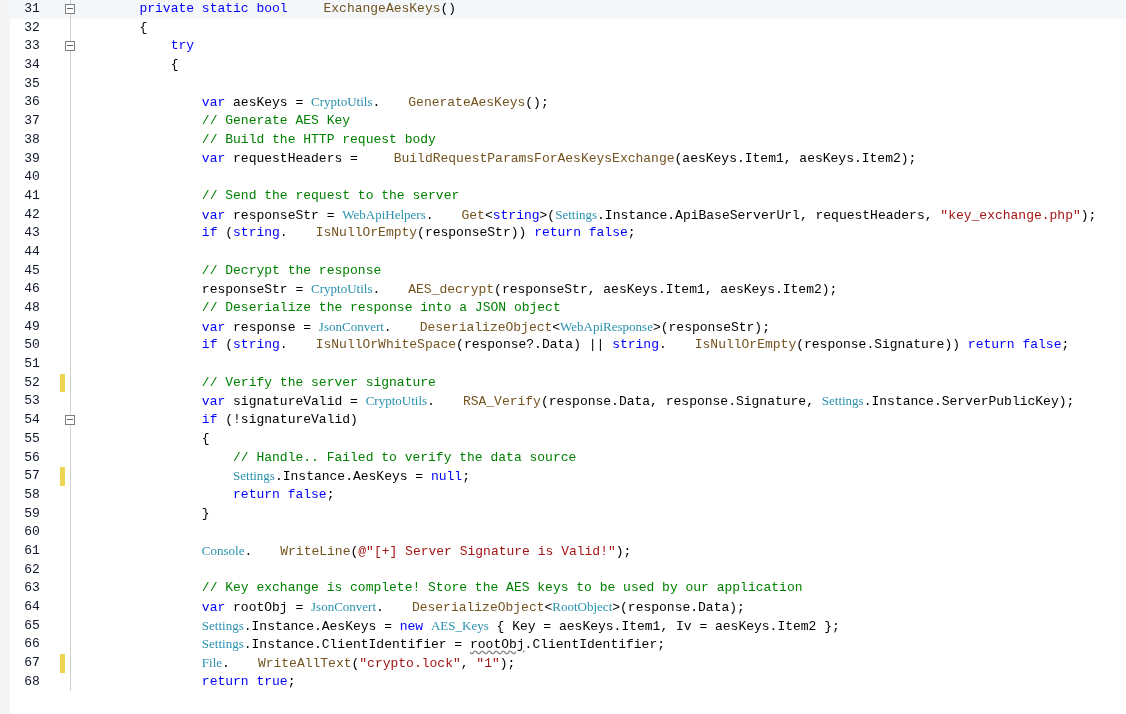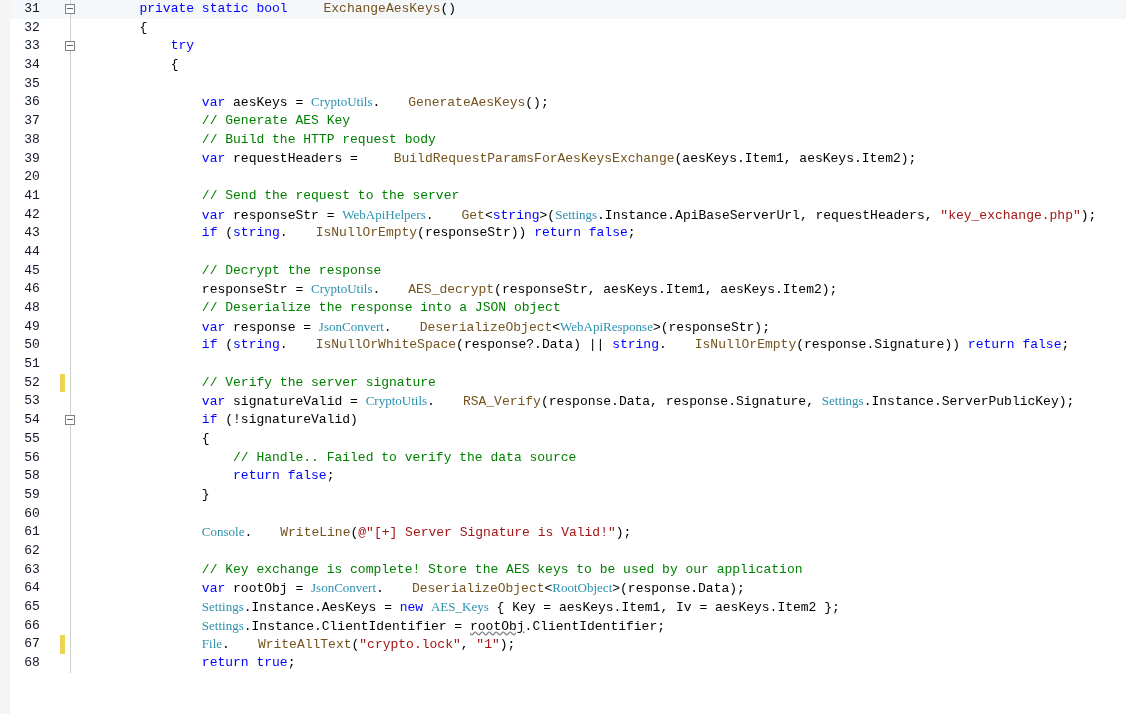--- a/index.html
+++ b/index.html
@@ -175,21 +175,21 @@
       </div>
       <div class="line">
         <div class="line-num">39</div>
         <div class="chg"></div>
         <div class="fold">
           <div class="line-v"></div>
         </div>
         <div class="code" style="position: relative; flex: 1 1 0%;"><span>                </span><span class="kw">var</span><span class="txt"> requestHeaders = </span><span class="mtd">BuildRequestParamsForAesKeysExchange</span><span class="txt">(aesKeys.Item1, aesKeys.Item2);</span></div>
       </div>
       <div class="line">
-        <div class="line-num">20</div>
+        <div class="line-num">40</div>
         <div class="chg"></div>
         <div class="fold">
           <div class="line-v"></div>
         </div>
         <div class="code" style="position: relative; flex: 1 1 0%;"><span>                </span></div>
       </div>
       <div class="line">
         <div class="line-num">41</div>
         <div class="chg"></div>
         <div class="fold">
@@ -302,20 +302,28 @@
         </div>
         <div class="code" style="position: relative; flex: 1 1 0%;"><span>                </span><span class="txt">{</span></div>
       </div>
       <div class="line">
         <div class="line-num">56</div>
         <div class="chg"></div>
         <div class="fold">
           <div class="line-v"></div>
         </div>
         <div class="code" style="position: relative; flex: 1 1 0%;"><span>                    </span><span class="cmt">// Handle.. Failed to verify the data source</span></div>
+      </div>
+      <div class="line">
+        <div class="line-num">57</div>
+        <div class="chg mod"></div>
+        <div class="fold">
+          <div class="line-v"></div>
+        </div>
+        <div class="code" style="position: relative; flex: 1 1 0%;"><span>                    </span><span class="type">Settings</span><span class="txt">.Instance.AesKeys = </span><span class="kw">null</span><span class="txt">;</span></div>
       </div>
       <div class="line">
         <div class="line-num">58</div>
         <div class="chg"></div>
         <div class="fold">
           <div class="line-v"></div>
         </div>
         <div class="code" style="position: relative; flex: 1 1 0%;"><span>                    </span><span class="kw">return</span><span class="txt"> </span><span class="kw">false</span><span class="txt">;</span></div>
       </div>
       <div class="line">

